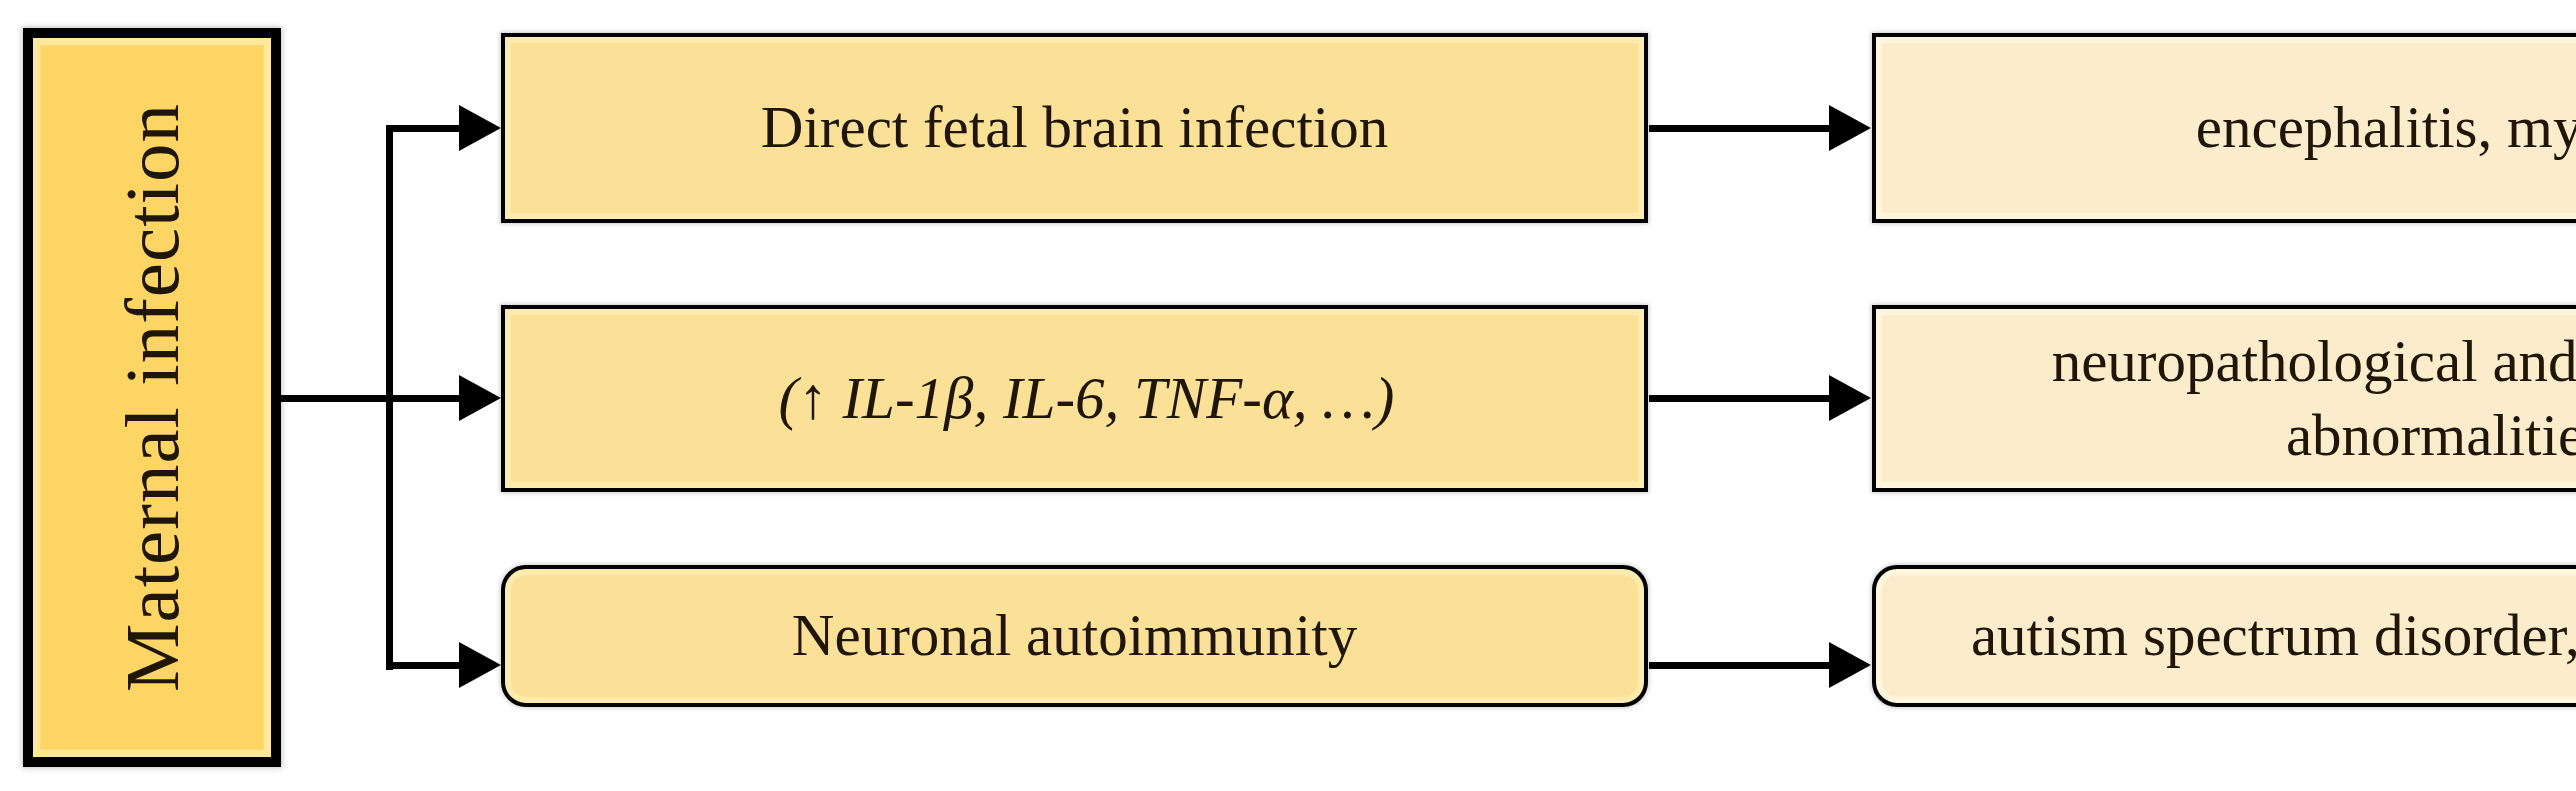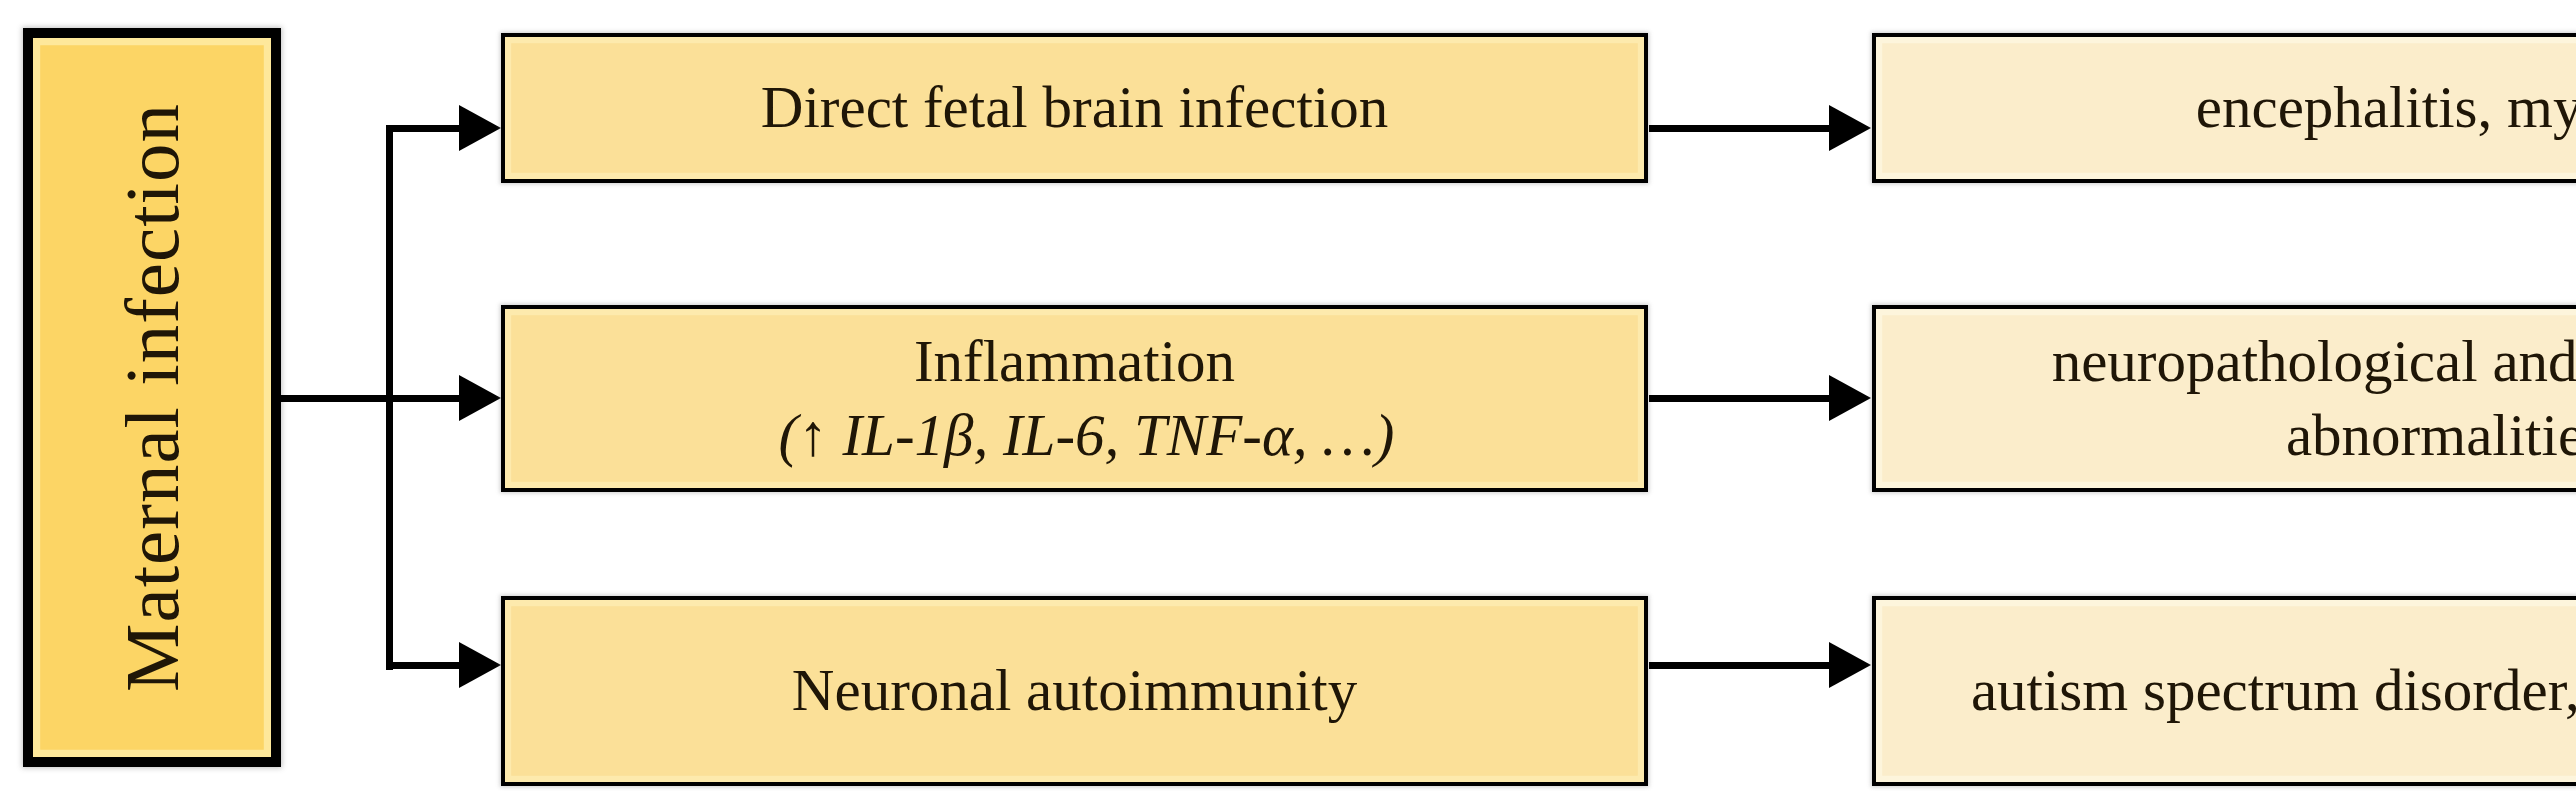--- a/index.html
+++ b/index.html
@@ -50,23 +50,23 @@
                 inset 0 0 0 6.2px rgba(255,246,200,0.45);
   }
   .outcome-box {
     left: 1872px;
     width: 1149px;
     background: var(--c-outcome, #fbedcb);
     border: 4.6px solid var(--c-border, #000000);
     box-shadow: 0 0 4.1px 1px rgba(130,130,130,0.40),
                 inset 0 0 0 6.2px rgba(255,252,235,0.55);
   }
-  .row1 { top: 33px;   height: 150px; }
+  .row1 { top: 33px;   height: 190px; }
   .row2 { top: 305px;  height: 187px; }
-  .row3 { top: 596px; height: 190px; }
+  .row3 { top: 565px; height: 142px; border-radius: 25px; }
 
   .box-label {
     font-size: 59px;
     line-height: 1.24;
     padding: 0 15.5px;
   }
   .box-label .line { display: block; }
   .box-label .italic { font-style: italic; margin-left: 24px; }
 
   
@@ -123,21 +123,20 @@
 
   <div class="hline branch-shaft-3"></div>
   <div class="arrowhead branch-head-3"></div>
 
   <div class="box mech-box row1">
     <span class="box-label">Direct fetal brain infection</span>
   </div>
 
   <div class="box mech-box row2">
     <span class="box-label">
-      <span class="line">Inflammation</span>
       <span class="line italic">(↑ IL-1β, IL-6, TNF-α, …)</span>
     </span>
   </div>
 
   <div class="box mech-box row3">
     <span class="box-label">Neuronal autoimmunity</span>
   </div>
 
   <div class="hline mo-shaft-1"></div>
   <div class="arrowhead mo-head-1"></div>

